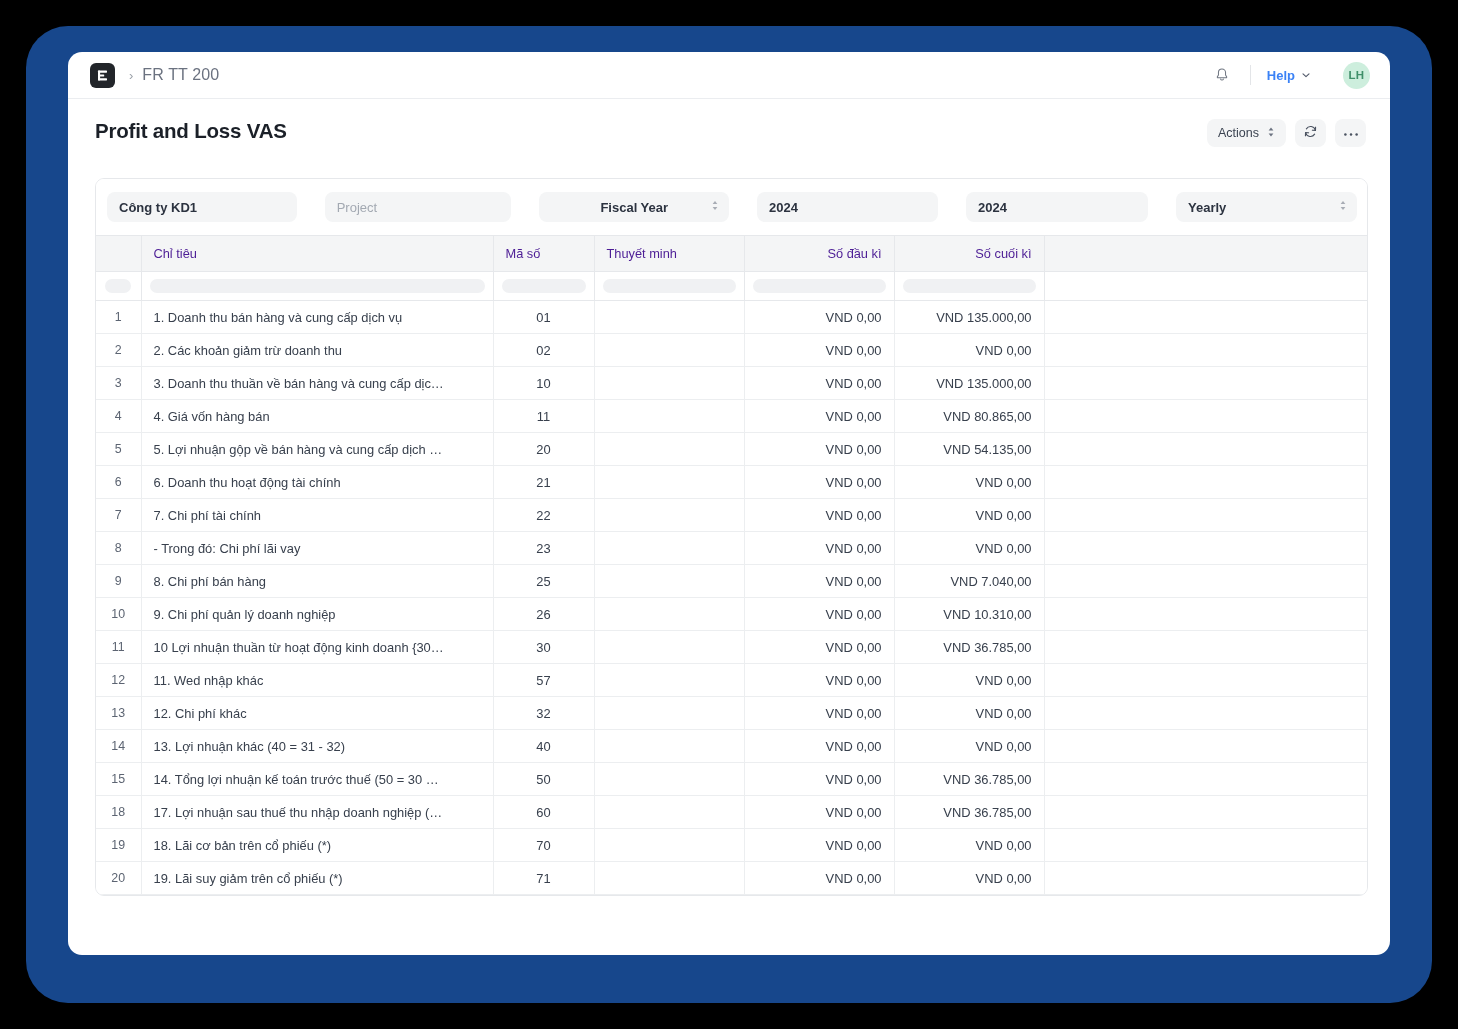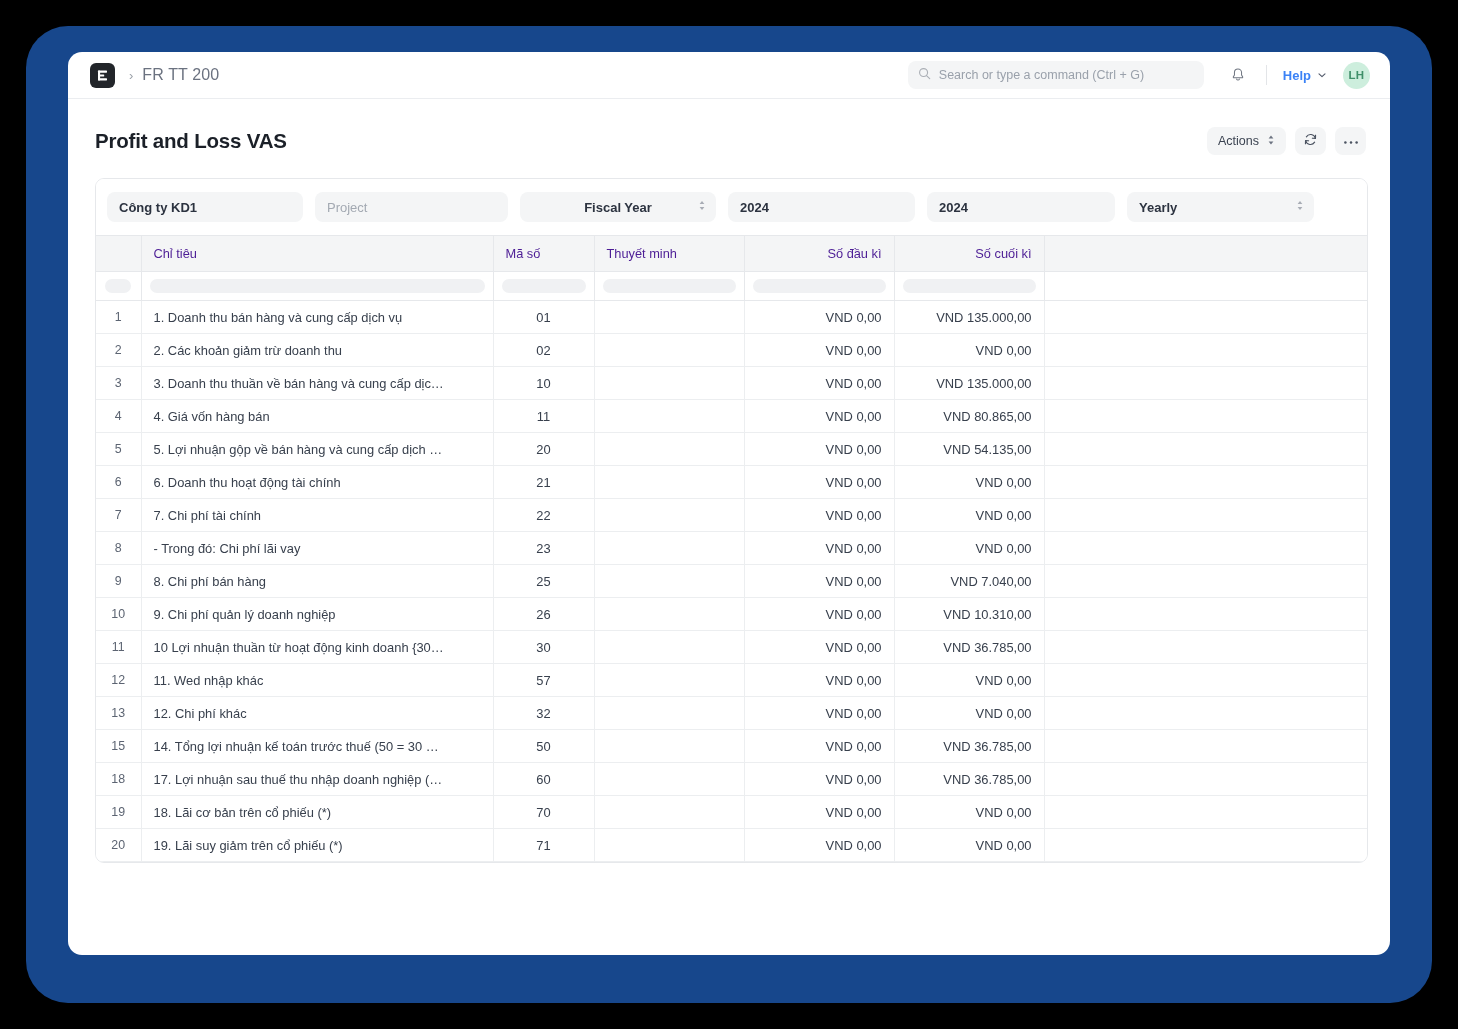--- a/index.html
+++ b/index.html
@@ -95,32 +95,31 @@
   }
   .nav-divider {
     width: 1px; height: 20px; background: #e3e5e8;
     margin: 0 16px;
   }
   #help-btn {
     display: flex; align-items: center; gap: 6px;
     font-size: 13px; font-weight: bold; color: #3b82f6;
   }
   #avatar {
-    margin-left: 16px;
+    margin-left: 32px;
     width: 27px; height: 27px; border-radius: 50%;
     background: #cdeedd;
     display: flex; align-items: center; justify-content: center;
     font-size: 11.5px; font-weight: bold; color: #3f8f69;
     letter-spacing: .3px;
   }
 
   
   #page-head {
     display: flex;
-    align-items: center;
     padding: 20px 24px 0 27px;
     height: 64px;
   }
   #page-title {
     font-size: 20.5px;
     font-weight: bold;
     color: #1b2028;
     letter-spacing: -.2px;
   }
   #head-spacer { flex: 1 1 auto; }
@@ -142,21 +141,21 @@
     margin: 15px 22px 0 27px;
     border: 1px solid #e6e8eb;
     border-radius: 9px;
     overflow: hidden;
   }
 
   #filter-row {
     display: flex;
     align-items: center;
     padding: 13px 10px 13px 11px;
-    gap: 12px;
+    gap: 28px;
     background: #ffffff;
   }
   .filter-field {
     height: 30px;
     background: #f4f5f6;
     border-radius: 8px;
     display: flex; align-items: center;
     padding: 0 12px;
     font-size: 13px;
     color: #2c3340;
@@ -266,29 +265,20 @@
         <rect x="2" y="9.3" width="9" height="2.1" rx="0.6" fill="#ffffff"></rect>
         <rect x="2" y="1.6" width="2.1" height="9.8" rx="0.6" fill="#ffffff"></rect>
       </svg>
     </div>
 
     <span class="bc-sep">›</span>
     <span class="bc-item">FR TT 200</span>
 
     <div id="nav-spacer"></div>
 
-    <div id="search-box">
-      <span class="mag">
-        <svg width="13" height="13" viewBox="0 0 14 14" aria-hidden="true">
-          <circle cx="6" cy="6" r="4.3" fill="none" stroke="#6f7681" stroke-width="1.2"></circle>
-          <line x1="9.2" y1="9.2" x2="12.6" y2="12.6" stroke="#6f7681" stroke-width="1.2" stroke-linecap="round"></line>
-        </svg>
-      </span>
-      <input id="search-input" type="text" placeholder="Search or type a command (Ctrl + G)" style="">
-    </div>
 
     <div class="bell-btn">
       <svg width="16" height="16" viewBox="0 0 18 18" aria-hidden="true">
         <path d="M9 2.2c-2.3 0-4 1.8-4 4.1v2.6L3.8 11c-.3.5 0 1.1.6 1.1h9.2c.6 0 .9-.6.6-1.1L13 8.9V6.3c0-2.3-1.7-4.1-4-4.1z" fill="none" stroke="#4b5361" stroke-width="1.15" stroke-linejoin="round"></path>
         <path d="M7.4 13.6a1.7 1.7 0 0 0 3.2 0" fill="none" stroke="#4b5361" stroke-width="1.15" stroke-linecap="round"></path>
       </svg>
     </div>
 
     <div class="nav-divider"></div>
 
@@ -537,20 +527,29 @@
           <tr>
             <td class="idx">13</td>
             <td>12. Chi phí khác</td>
             <td class="code">32</td>
             <td></td>
             <td class="num">VND 0,00</td>
             <td class="num">VND 0,00</td>
             <td class="filler"></td>
           </tr>
           <tr>
+            <td class="idx">14</td>
+            <td>13. Lợi nhuận khác (40 = 31 - 32)</td>
+            <td class="code">40</td>
+            <td></td>
+            <td class="num">VND 0,00</td>
+            <td class="num">VND 0,00</td>
+            <td class="filler"></td>
+          </tr>
+          <tr>
             <td class="idx">15</td>
             <td>14. Tổng lợi nhuận kế toán trước thuế (50 = 30 …</td>
             <td class="code">50</td>
             <td></td>
             <td class="num">VND 0,00</td>
             <td class="num">VND 36.785,00</td>
             <td class="filler"></td>
           </tr>
           <tr>
             <td class="idx">18</td>

